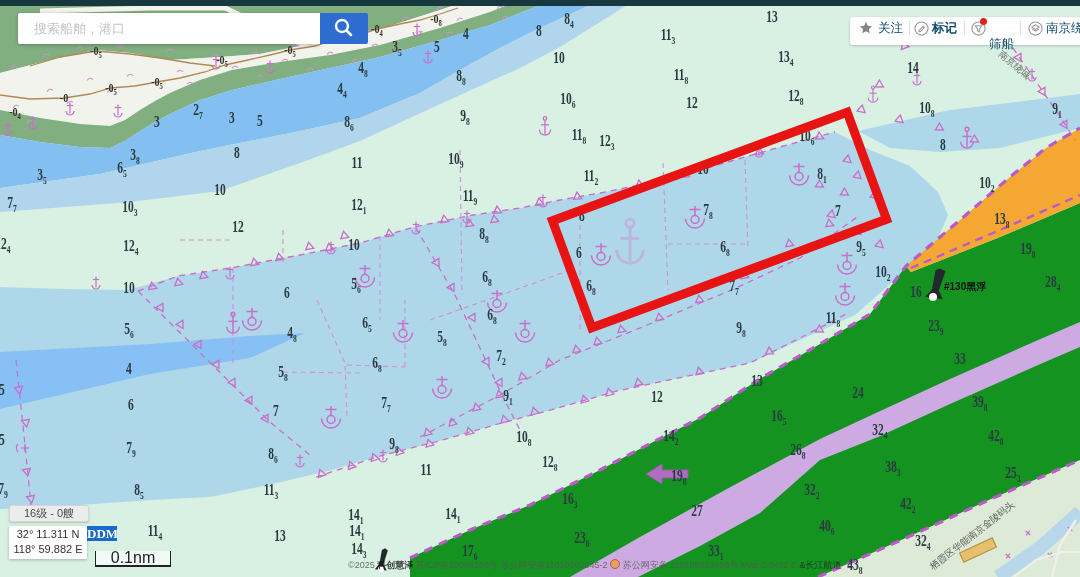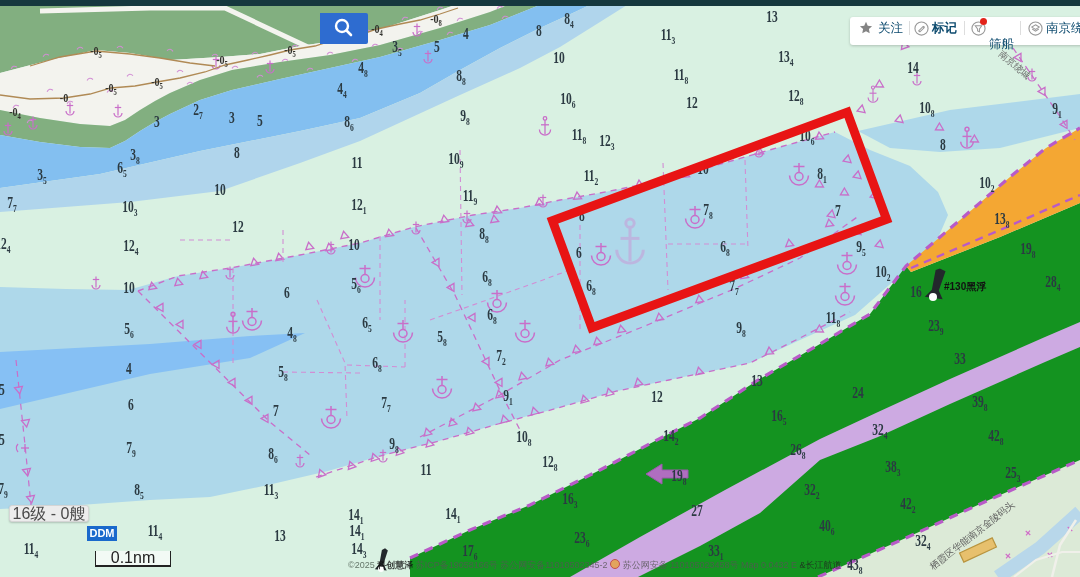--- a/index.html
+++ b/index.html
@@ -577,20 +577,23 @@
 <text transform="translate(436,23) scale(0.78,1)" text-anchor="middle">-0<tspan font-size="8.5" dy="3">8</tspan></text>
 </g>
 
 <g transform="translate(719.5,220) rotate(-20.2)">
         <rect x="-157" y="-57" width="314" height="114" fill="none" stroke="#e81414" stroke-width="9"></rect>
       </g>
 </svg>
 
 <div style="position:absolute;left:0;top:0;width:1080px;height:6px;background:#16383e;"></div>
 
+<div style="position:absolute;left:18px;top:13px;width:302px;height:31px;background:#ffffff;border-radius:2px 0 0 2px;box-shadow:0 1px 4px rgba(0,0,0,.25);">
+  <span style="position:absolute;left:16px;top:7px;font-size:13px;color:#c3c3c3;">搜索船舶，港口</span>
+</div>
 
 <div style="position:absolute;left:320px;top:13px;width:48px;height:31px;background:#2e6cd0;border-radius:0 2px 2px 0;">
   <svg width="48" height="31" viewBox="0 0 48 31">
         <circle cx="22" cy="13" r="6" fill="none" stroke="#fff" stroke-width="2.4"></circle>
         <line x1="26.5" y1="17.5" x2="31" y2="22" stroke="#fff" stroke-width="2.6" stroke-linecap="round"></line>
       </svg>
 </div>
 
 <div style="position:absolute;left:802px;top:17px;width:278px;height:28px;background:#ffffff;border-radius:3px 0 0 3px;box-shadow:0 1px 3px rgba(0,0,0,.2);font-size:12.5px;color:#0c4a6e;margin-left:48px;">
 
@@ -623,22 +626,23 @@
   <span style="position:absolute;left:196px;top:3px;">南京绕城</span>
   <span style="position:absolute;left:246px;top:4px;width:1px;height:14px;background:#ddd;"></span>
 
   <svg width="15" height="15" viewBox="0 0 16 16" style="position:absolute;left:253px;top:4px;">
         <circle cx="8" cy="8" r="7" fill="none" stroke="#999" stroke-width="1.2"></circle>
         <path d="M4 9 Q8 4 12 8" fill="none" stroke="#999" stroke-width="1.1"></path>
       </svg>
   <span style="position:absolute;left:272px;top:3px;">:</span>
 </div>
 
-<div style="position:absolute;left:9px;top:505px;width:78px;height:15px;background:#ececec;border:1px solid #d5d5d5;border-radius:3px;box-shadow:0 1px 2px rgba(0,0,0,.2);font-size:16px;color:#4a4a4a;text-align:center;line-height:15px;">16级 - 0艘</div>
-
-
-<div style="position:absolute;left:87px;top:526px;width:30px;height:15px;background:#1a69cc;color:#fff;font-size:11px;font-weight:bold;text-align:center;line-height:15px;">DDM</div>
+<div style="position:absolute;left:9px;top:505px;width:78px;height:15px;background:#ececec;border:1px solid #d5d5d5;border-radius:3px;box-shadow:0 1px 2px rgba(0,0,0,.2);font-size:11px;color:#4a4a4a;text-align:center;line-height:15px;">16级 - 0艘</div>
+
+<div style="position:absolute;left:9px;top:526px;width:78px;height:32px;background:#ffffff;box-shadow:0 1px 3px rgba(0,0,0,.25);font-size:11px;color:#333;text-align:center;line-height:15px;padding-top:1px;">32° 11.311 N<br>118° 59.882 E</div>
+
+<div style="position:absolute;left:87px;top:526px;width:30px;height:15px;background:#1a69cc;color:#fff;font-size:13px;font-weight:bold;text-align:center;line-height:15px;font-family:Liberation Serif, serif;">DDM</div>
 
 <div style="position:absolute;left:95px;top:551px;width:74px;height:14px;background:rgba(255,255,255,.65);font-size:16px;color:#222;text-align:center;line-height:13px;border-left:1.5px solid #222;border-right:1.5px solid #222;border-bottom:2px solid #222;">0.1nm</div>
 
 <div style="position:absolute;left:348px;top:559px;font-size:9px;color:#46564a;opacity:.8;white-space:nowrap;">©2025 <span style="font-weight:bold;color:#111;">科创慧泽</span> <span style="color:#555;">苏ICP备19058166号 苏公网安备11010502345-2</span> <span style="display:inline-block;width:8px;height:8px;border-radius:50%;background:#e8a33d;border:1px solid #c0392b;vertical-align:-1px;"></span> <span style="color:#555;">苏公网安备 110105023458号 Map 0.0432 E</span> <span style="color:#222;">&amp;长江航道</span></div>
 
 </div>
 
 </body></html>

